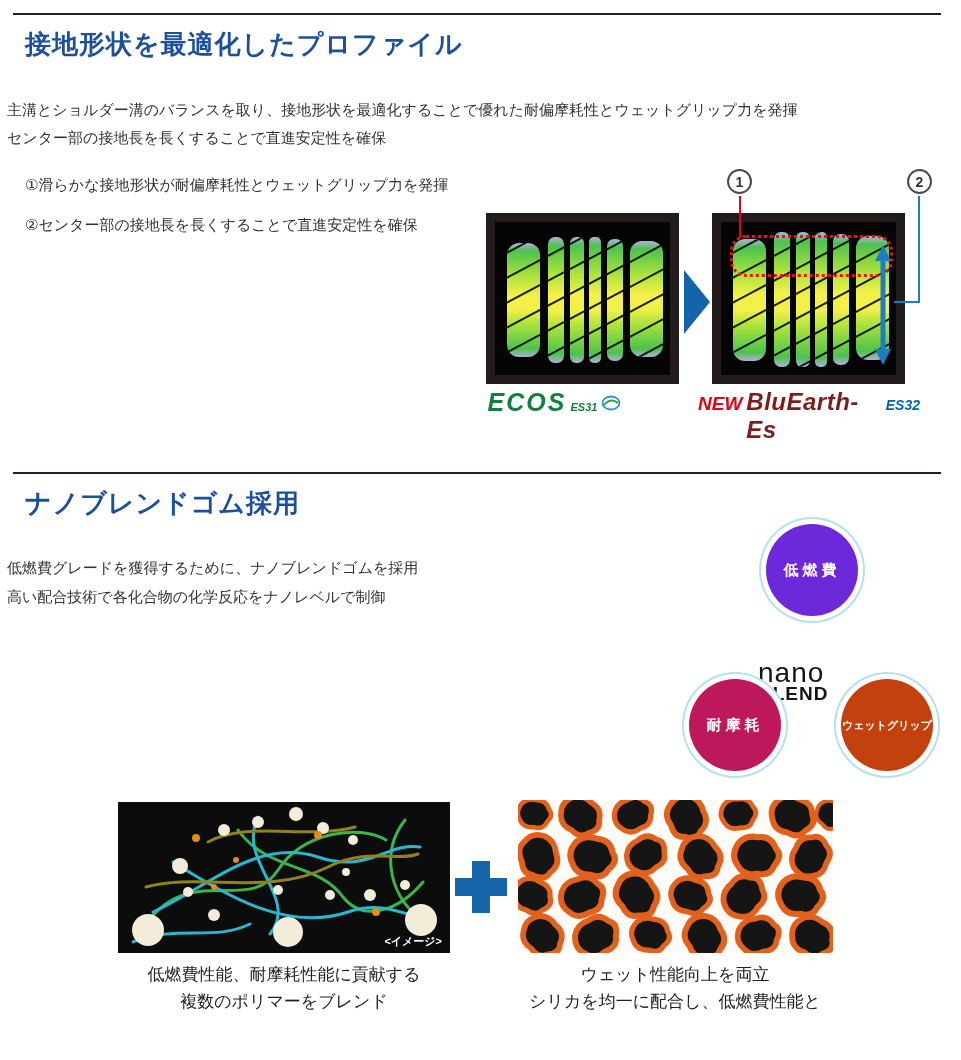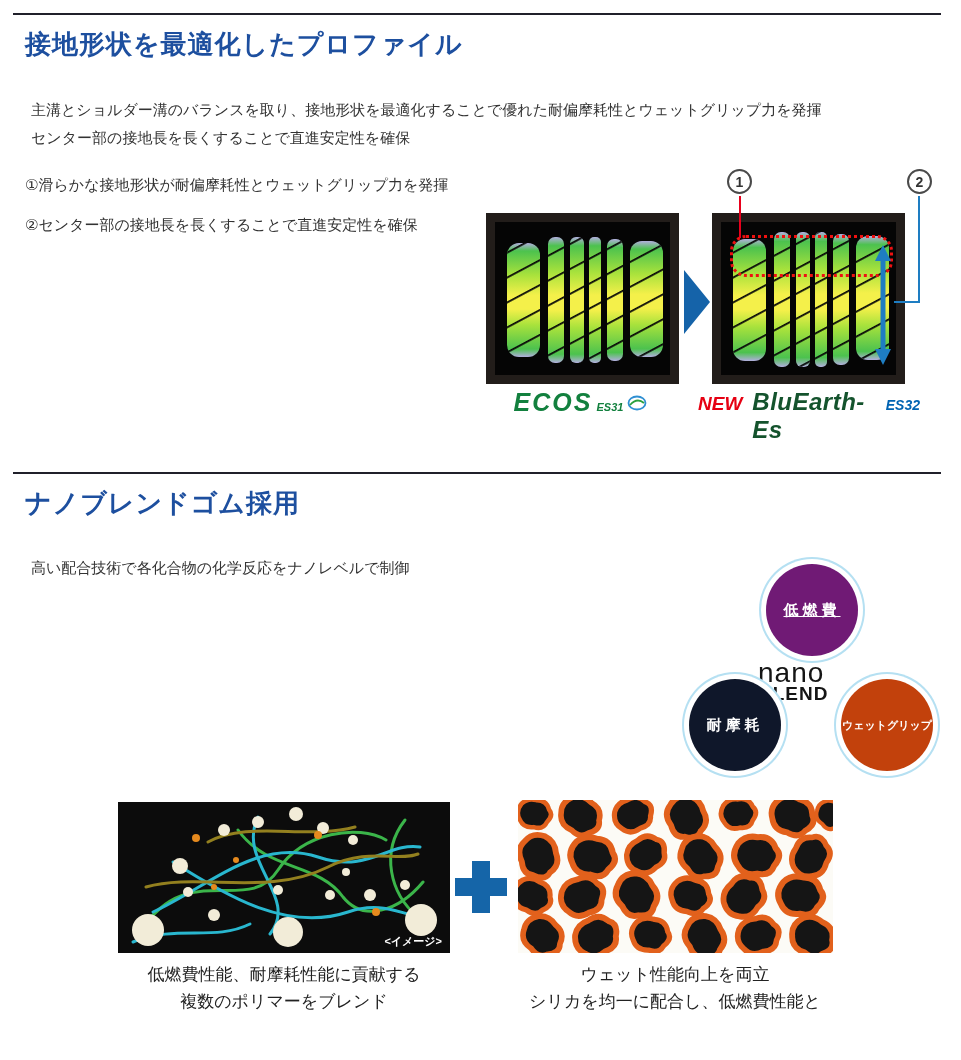--- a/index.html
+++ b/index.html
@@ -2,41 +2,41 @@
 <html><head>
 <meta charset="utf-8">
 <style>
   * { margin:0; padding:0; box-sizing:border-box; }
   html,body { background:#fff; }
   body { font-family:"Liberation Sans","DejaVu Sans",sans-serif; color:#333; }
   .page { position:relative; width:961px; height:1060px; background:#fff; overflow:hidden; }
 
   .rule { position:absolute; left:13px; width:928px; height:2px; background:#20202a; }
   .sec-title { position:absolute; left:25px; font-size:26px; font-weight:700; color:#1d4f9f; letter-spacing:1px; }
-  .intro { position:absolute; left:31px; font-size:15px; line-height:28px; color:#333; }
+  .intro { position:absolute; left:7px; font-size:15px; line-height:28px; color:#333; }
   .point { position:absolute; left:25px; font-size:15px; color:#333; }
 
   
   .tire { position:absolute; width:193px; height:171px; }
   .arrow-right { position:absolute; left:684px; top:270px; width:0; height:0;
       border-top:32px solid transparent; border-bottom:32px solid transparent;
       border-left:26px solid #1563a9; }
   .marker { position:absolute; width:25px; height:25px; border:2px solid #4a4a4a; border-radius:50%;
       background:#fff; display:flex; align-items:center; justify-content:center;
       font-size:14px; font-weight:700; color:#333; z-index:5; }
   .stem { position:absolute; z-index:4; }
   .dotted-zone { position:absolute; left:730px; top:235px; width:163px; height:42px;
       border:3px dotted #ee1111; border-radius:16px; z-index:3; }
   .dbl-arrow { position:absolute; left:872px; top:245px; z-index:3; }
 
   .logo-row { position:absolute; display:flex; align-items:baseline; justify-content:center; gap:4px; }
   .ecos-name { font-size:25px; font-weight:700; font-style:italic; color:#12803e; letter-spacing:2px; }
   .ecos-code { font-size:11px; font-weight:700; font-style:italic; color:#12803e; }
-  .new-word { font-size:19px; font-weight:700; font-style:italic; color:#e60012; margin-right:6px; }
-  .blu-name { font-size:24px; font-weight:700; font-style:italic; color:#14532d; letter-spacing:0.5px; }
+  .new-word { font-size:19px; font-weight:700; font-style:italic; color:#e60012; margin-right:0; }
+  .blu-name { font-size:24px; font-weight:700; font-style:italic; color:#7f1d1d; letter-spacing:0.5px; }
   .blu-code { font-size:14px; font-weight:700; font-style:italic; color:#0063b2; }
 
   
   .nb-circle { position:absolute; width:92px; height:92px; border-radius:50%;
       display:flex; align-items:center; justify-content:center;
       color:#fff; font-weight:700; box-shadow:0 0 0 5px #fff, 0 0 0 7px #b5e0f2; z-index:2; }
   .nb-center { position:absolute; left:758px; top:660px; width:108px; text-align:left; color:#151515; z-index:1; }
   .nb-center .l1 { font-size:28px; line-height:25px; letter-spacing:1px; }
   .nb-center .l2 { font-size:19px; font-weight:700; line-height:18px; letter-spacing:1px; }
 
@@ -134,47 +134,48 @@
 
   <div class="marker" style="left:907px; top:169px;">2</div>
   <div class="stem" style="left:918px; top:196px; width:2px; height:107px; background:#1e7dc2;"></div>
   <div class="stem" style="left:894px; top:301px; width:26px; height:2px; background:#1e7dc2;"></div>
   <svg class="dbl-arrow" width="22" height="120" viewBox="0 0 22 120">
     <line x1="11" y1="13" x2="11" y2="107" stroke="#1e7dc2" stroke-width="5"></line>
     <polygon points="11,0 3,16 19,16" fill="#1e7dc2"></polygon>
     <polygon points="11,120 3,104 19,104" fill="#1e7dc2"></polygon>
   </svg>
 
-  <div class="logo-row" style="left:484px; top:388px; width:193px;justify-content:center;">
+  <div class="logo-row" style="left:458px; top:388px; width:193px;justify-content:center;">
     <span class="ecos-name">ECOS</span>
     <span class="ecos-code">ES31</span>
     <svg width="20" height="16" viewBox="0 0 20 16">
       <ellipse cx="10" cy="8" rx="8.5" ry="6.5" fill="none" stroke="#2f8fd2" stroke-width="1.8"></ellipse>
       <path d="M3,10 Q10,2 17,8" fill="none" stroke="#2aa03e" stroke-width="1.8"></path>
     </svg>
   </div>
   <div class="logo-row" style="left:698px; top:388px; width:222px;">
     <span class="new-word">NEW</span>
     <span class="blu-name">BluEarth-Es</span>
     <span class="blu-code">ES32</span>
   </div>
 
   <div class="rule" style="top:472px;"></div>
   <h1 class="sec-title" style="top:486px;">ナノブレンドゴム採用</h1>
 
   <div class="intro" style="top:553px; line-height:29px;">
+    <div>低燃費グレードを獲得するために、ナノブレンドゴムを採用</div>
     <div>高い配合技術で各化合物の化学反応をナノレベルで制御</div>
   </div>
 
   <div class="nb-center">
     <div class="l1">nano</div>
     <div class="l2">BLEND</div>
   </div>
-  <div class="nb-circle" style="left:766px; top:564px; background:#701a75; font-size:15px; letter-spacing:4px;text-decoration:underline;">低燃費</div>
-  <div class="nb-circle" style="left:689px; top:679px; background:#0f172a; font-size:15px; letter-spacing:4px;">耐摩耗</div>
+  <div class="nb-circle" style="left:766px; top:524px; background:#6d28d9; font-size:15px; letter-spacing:4px;">低燃費</div>
+  <div class="nb-circle" style="left:689px; top:679px; background:#be185d; font-size:15px; letter-spacing:4px;">耐摩耗</div>
   <div class="nb-circle" style="left:841px; top:679px; background:#c2410c; font-size:11px; letter-spacing:0;">ウェットグリップ</div>
 
   <svg style="position:absolute; left:118px; top:802px;" width="332" height="151" viewBox="0 0 332 151">
     <rect x="0" y="0" width="332" height="151" fill="#0c0c0c"></rect>
     <g fill="none" stroke-width="3" stroke-linecap="round">
       <path d="M22,130 C70,55 130,115 160,68 C185,30 240,22 268,38" stroke="#3bb54a"></path>
       <path d="M120,28 C150,70 200,60 225,95 C245,120 280,110 305,80" stroke="#3bb54a"></path>
       <path d="M300,115 C272,92 262,50 287,18" stroke="#3bb54a"></path>
       <path d="M35,110 C90,85 140,35 200,55 C250,72 270,40 302,45" stroke="#29b7cf"></path>
       <path d="M55,60 C110,95 170,130 230,110 C270,96 292,120 312,113" stroke="#29b7cf"></path>

